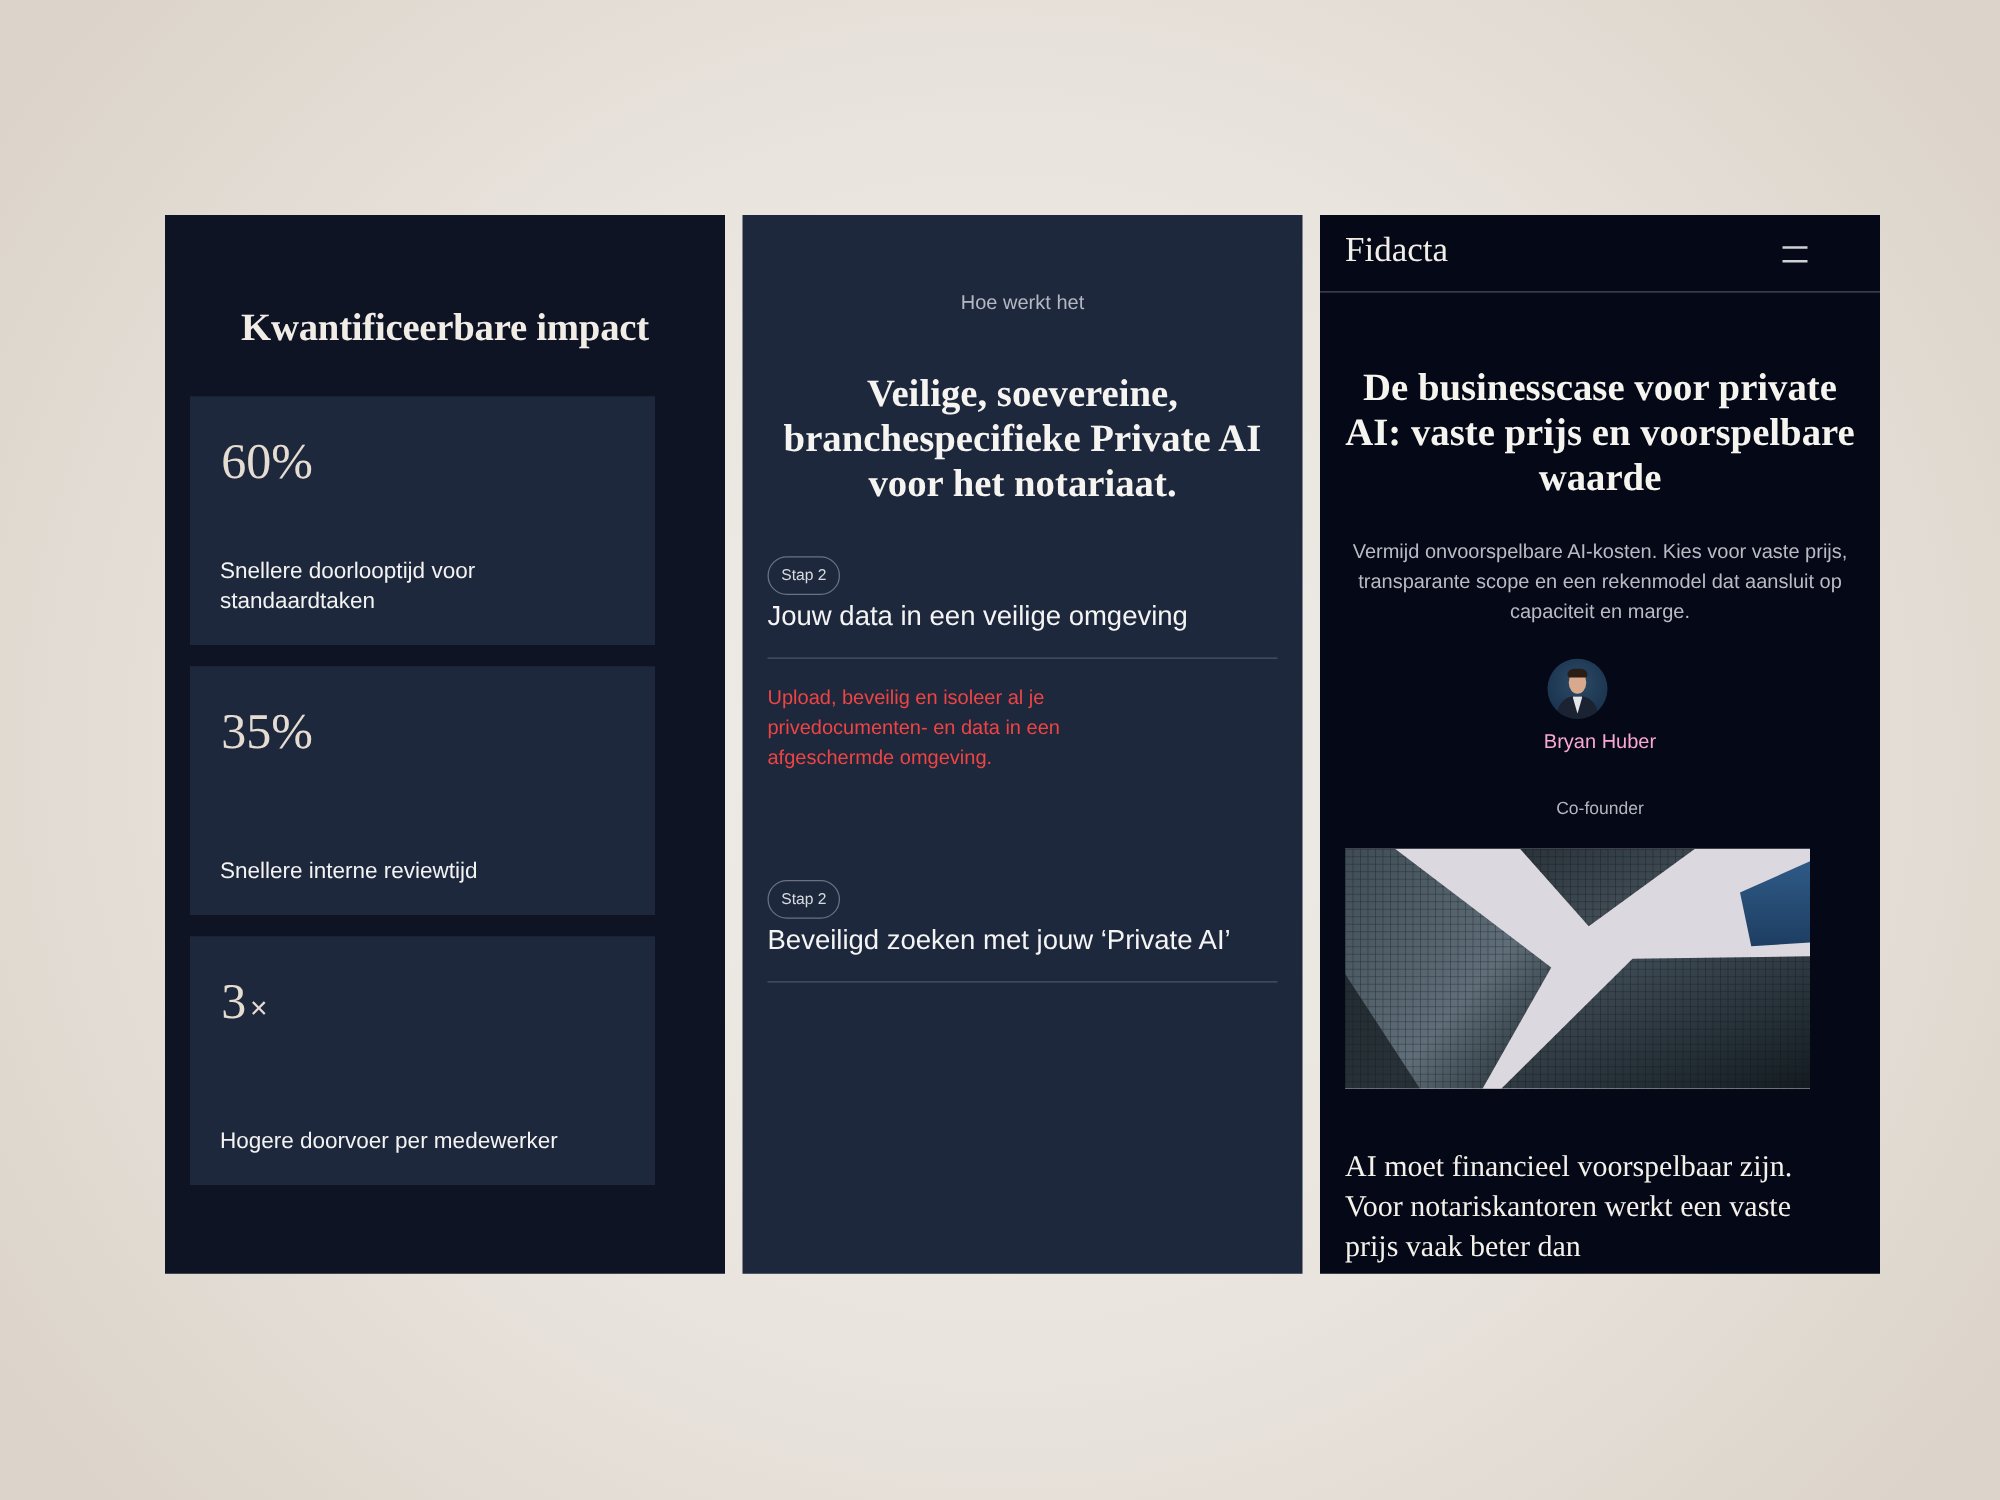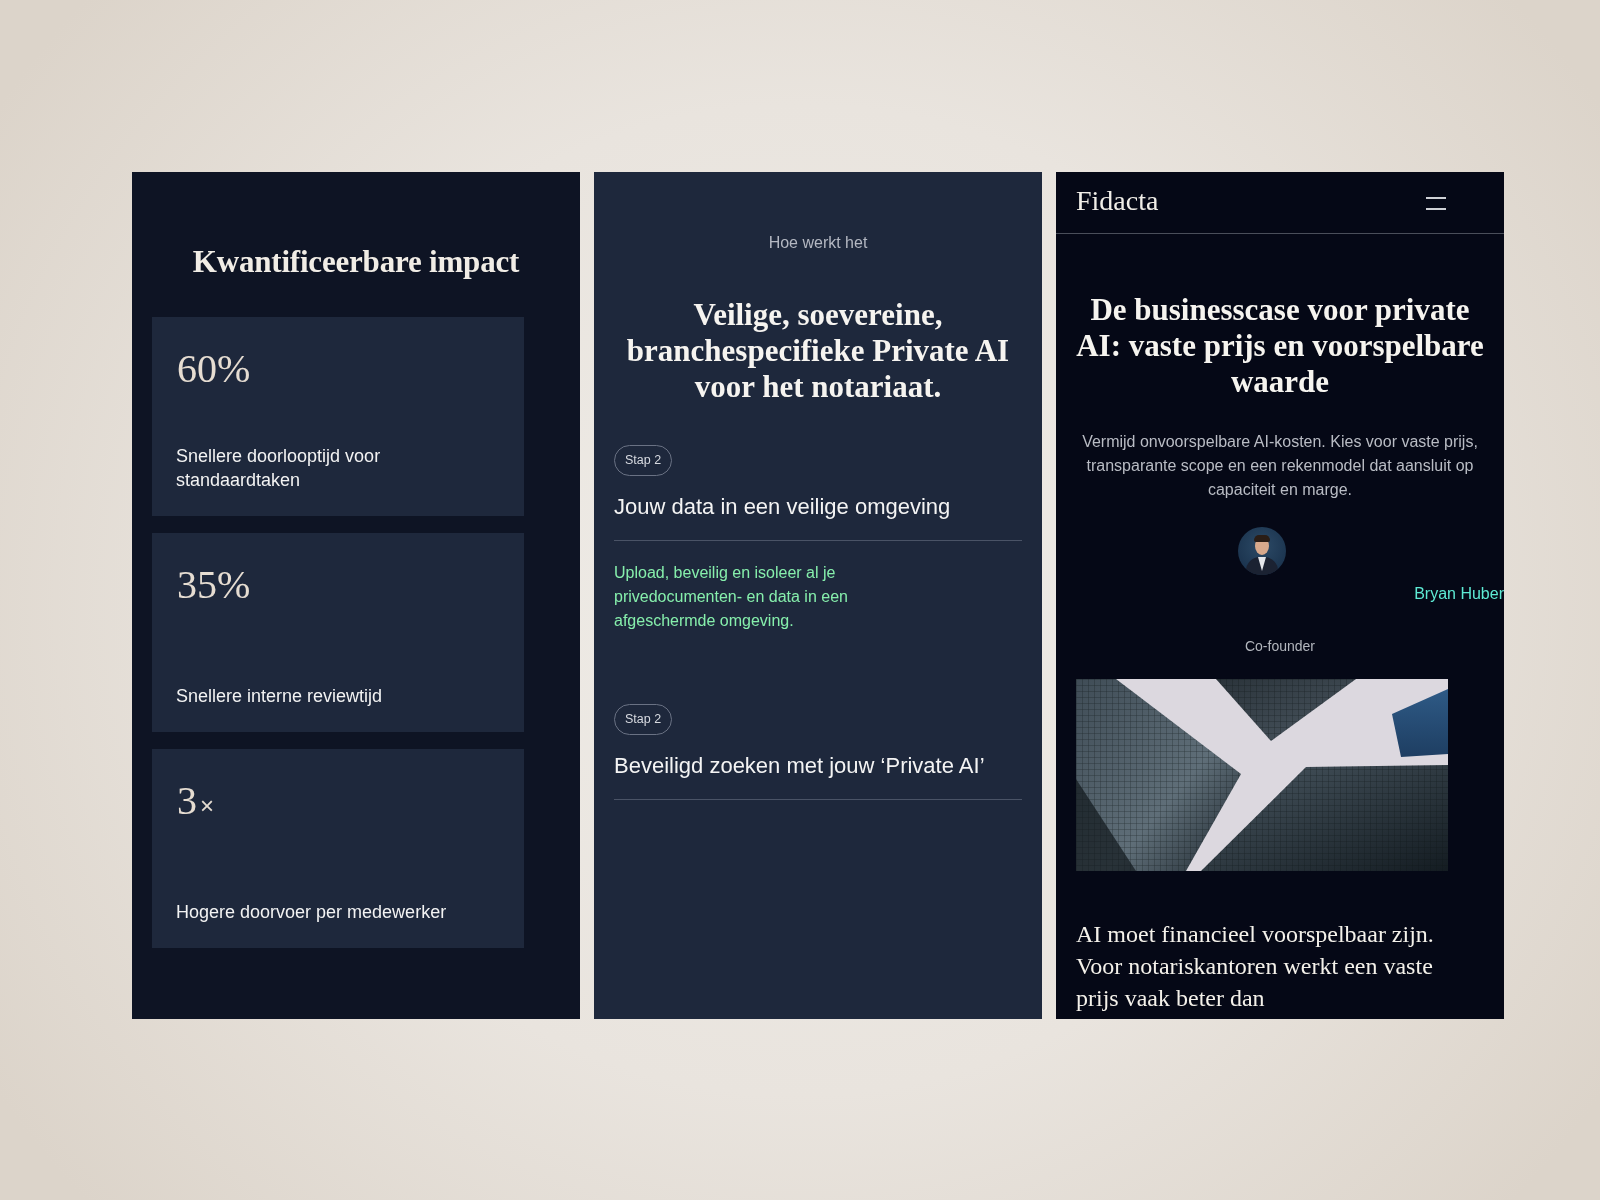--- a/index.html
+++ b/index.html
@@ -48,25 +48,25 @@
   #p2 .heading {
     position: absolute; left: 10px; right: 10px; top: 104px; text-align: center;
     color: #f6f4f0; font-size: 31px; line-height: 36px; margin-top: 21px;
   }
   #p2 .step { position: absolute; left: 20px; right: 20px; }
   #p2 .pill {
     display: inline-block; border: 1px solid #6a7284; border-radius: 16px;
     color: #d7dae0; font-size: 12.5px; padding: 7px 10px; line-height: 15px;
   }
   #p2 .step-title {
-    color: #f4f4f4; font-size: 22px; line-height: 26px; margin-top: 18px;
+    color: #f4f4f4; font-size: 22px; line-height: 26px; margin-top: 4px;
     padding-bottom: 20px; border-bottom: 1px solid #4a5366;
   }
   #p2 .step-body {
-    color: #86efac; font-size: 16px; line-height: 24px; margin-top: 20px; width: 290px;
+    color: #ef4444; font-size: 16px; line-height: 24px; margin-top: 20px; width: 290px;
   }
 
   
   #p3 { left: 1056px; background: #050816; }
   #p3 .nav {
     position: absolute; left: 0; right: 0; top: 0; height: 62px;
     border-bottom: 1px solid #4a4e5a;
   }
   #p3 .logo {
     position: absolute; left: 20px; top: 13px; color: #f1eee8; font-size: 28px;
@@ -100,22 +100,22 @@
   }
   #p3 .avatar .body {
     position: absolute; left: 8px; top: 30px; width: 32px; height: 22px; border-radius: 14px 14px 0 0;
     background: #1b2232;
   }
   #p3 .avatar .shirt {
     position: absolute; left: 20px; top: 30px; width: 8px; height: 14px; background: #e4e6ea;
     clip-path: polygon(0 0, 100% 0, 50% 100%);
   }
   #p3 .name {
-    position: absolute; left: 0; right: 0; top: 413px; text-align: right;
-    color: #5eead4; font-size: 16px;
+    position: absolute; left: 0; right: 0; top: 413px; text-align: center;
+    color: #f9a8d4; font-size: 16px;
   }
   #p3 .role {
     position: absolute; left: 0; right: 0; top: 438px; text-align: center;
     color: #b3b6bd; font-size: 14px; margin-top: 28px;
   }
   #p3 .photo {
     position: absolute; left: 20px; top: 507px; width: 372px; height: 192px; overflow: hidden;
     background: linear-gradient(160deg, #e9e6ec 0%, #d7d4dc 45%, #c7c4cd 100%);
   }
   #p3 .photo svg { width: 100%; height: 100%; display: block; }

